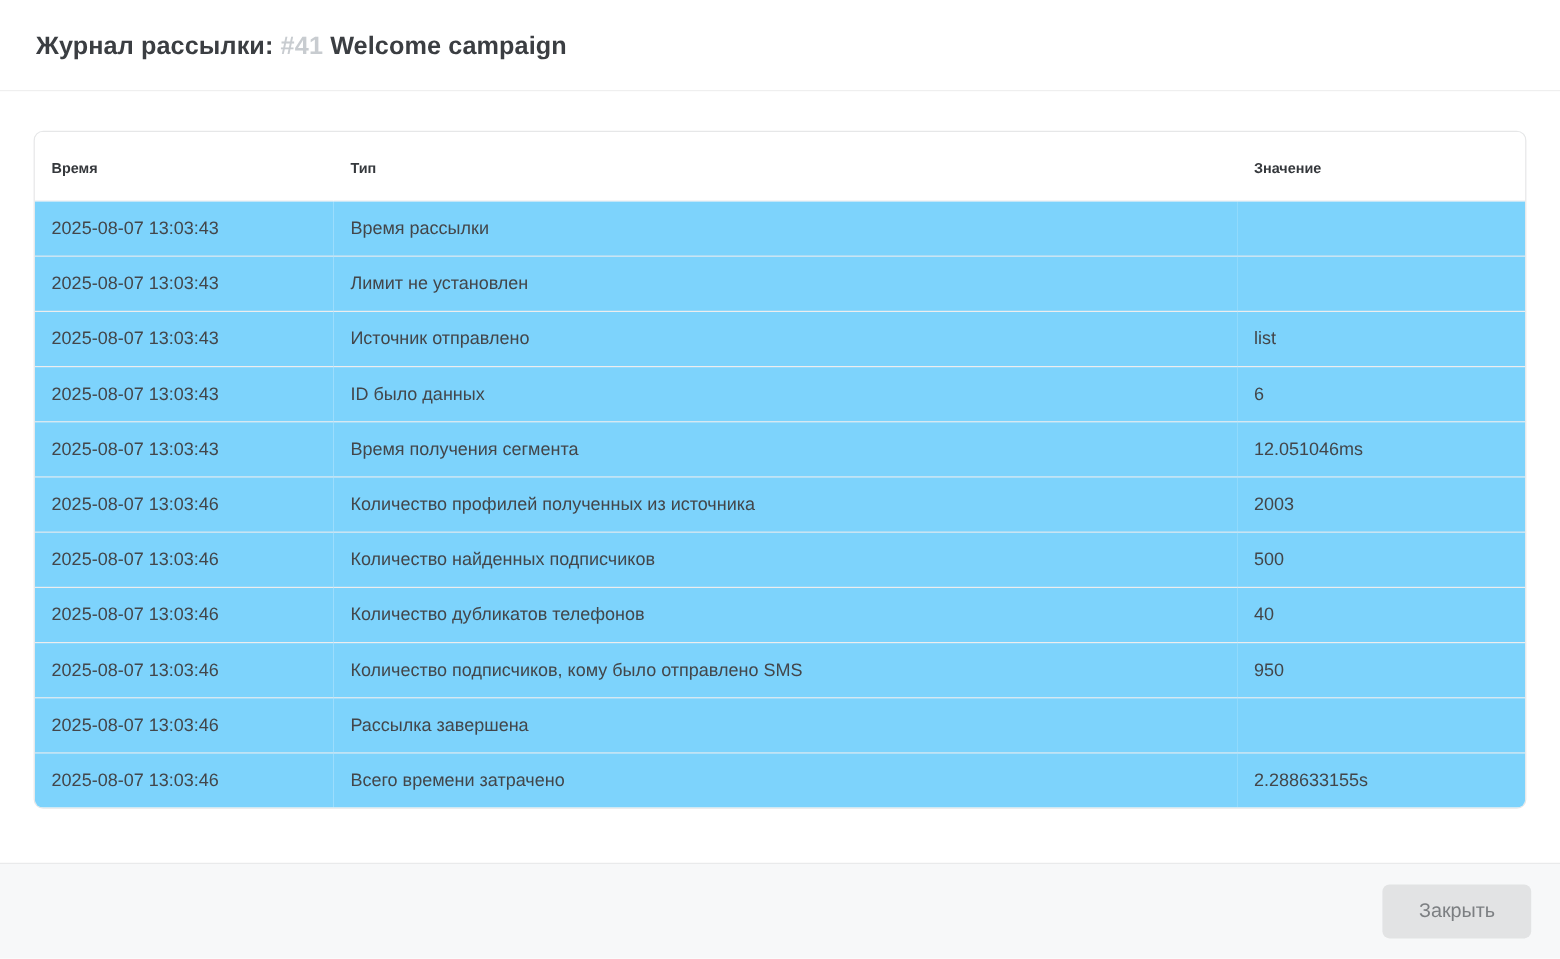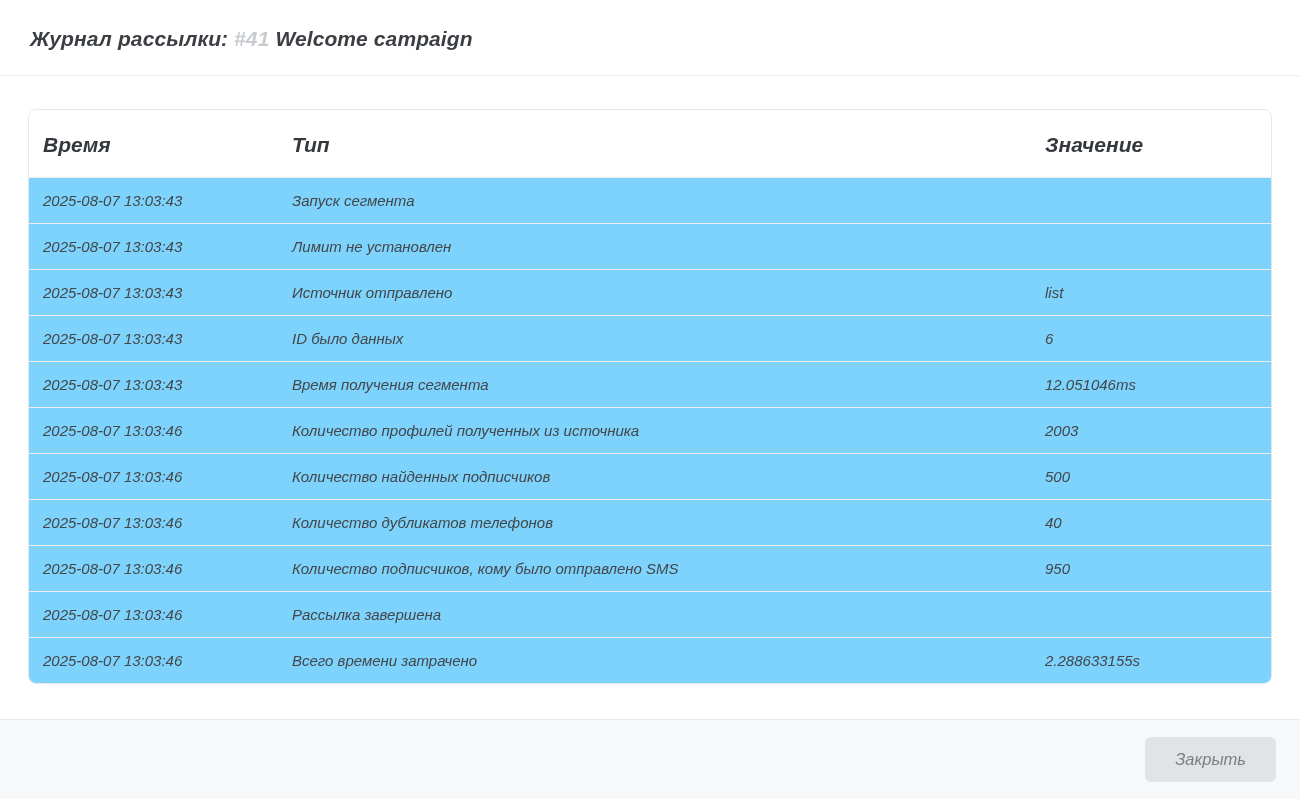--- a/index.html
+++ b/index.html
@@ -9,21 +9,21 @@
     --header-cell-text:#35383c;
     --table-border:#e6e7e8;
     --row-separator:#ededee;
     --header-divider:#efefef;
     --footer-bg:#f7f8f9;
     --footer-border:#e9eaeb;
     --button-bg:#e2e3e4;
     --button-text:#7c7f82;
     --page-bg:#ffffff;
   }
-  *{box-sizing:border-box;margin:0;padding:0;font-style:italic;}
+  *{box-sizing:border-box;margin:0;padding:0;}
   html,body{width:1300px;height:799px;overflow:hidden;}
   body{
     background:var(--page-bg);
     font-family:"Liberation Sans","DejaVu Sans",sans-serif;
     color:var(--cell-text);
     display:flex;
     flex-direction:column;
   }
   .modal-header{
     flex:0 0 auto;
@@ -47,21 +47,21 @@
   .log-table{
     width:100%;
     border-collapse:separate;
     border-spacing:0;
     border:1px solid var(--table-border);
     border-radius:8px;
     overflow:hidden;
   }
   .log-table th{
     text-align:left;
-    font-size:21px;
+    font-size:12px;
     font-weight:bold;
     color:var(--header-cell-text);
     padding:23px 14px 20px 14px;
     border-bottom:1px solid var(--row-separator);
     background:#fff;
   }
   .log-table td{
     font-size:15px;
     color:var(--cell-text);
     padding:14px 14px;
@@ -111,21 +111,21 @@
     <thead>
       <tr>
         <th class="col-time">Время</th>
         <th>Тип</th>
         <th class="col-value">Значение</th>
       </tr>
     </thead>
     <tbody>
         <tr>
     <td>2025-08-07 13:03:43</td>
-    <td>Запуск сегмента</td>
+    <td>Время рассылки</td>
     <td></td>
   </tr>
         <tr>
     <td>2025-08-07 13:03:43</td>
     <td>Лимит не установлен</td>
     <td></td>
   </tr>
         <tr>
     <td>2025-08-07 13:03:43</td>
     <td>Источник отправлено</td>

